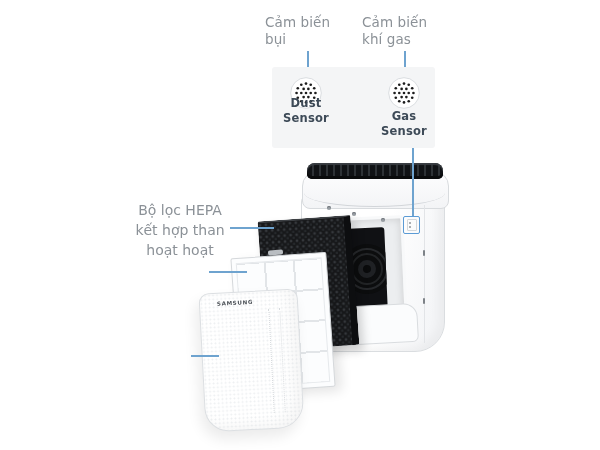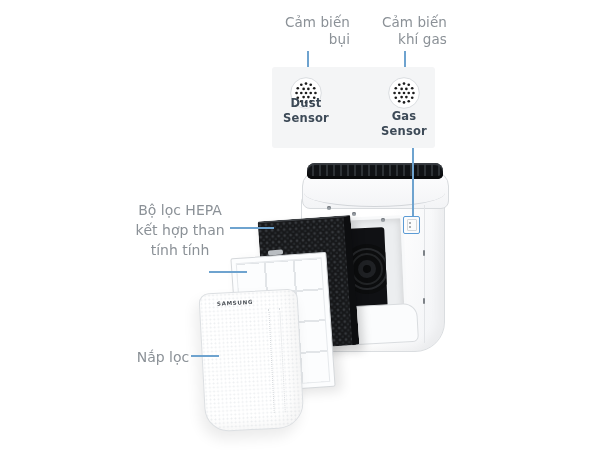--- a/index.html
+++ b/index.html
@@ -3,21 +3,21 @@
 <meta charset="utf-8">
 <style>
   html,body{margin:0;padding:0;}
   #stage{
     position:relative;width:600px;height:450px;background:#ffffff;overflow:hidden;
     font-family:"DejaVu Sans","Liberation Sans",sans-serif;
   }
   .abs{position:absolute;}
   
   .viet-label{
-    color:#8b9197;font-size:13.5px;line-height:17px;text-align:right;
+    color:#8b9197;font-size:13.5px;line-height:17px;text-align:left;
     white-space:pre-line;letter-spacing:.1px;
   }
   .vline{width:1.5px;background:#6ea3cf;}
   .sensor-panel{
     left:272px;top:67px;width:163px;height:81px;background:#f4f5f6;border-radius:3px;
   }
   .sensor-icon{width:34px;height:34px;}
   .sensor-name{
     color:#3d4a57;font-size:11.5px;font-weight:bold;line-height:15px;text-align:center;
     white-space:pre-line;letter-spacing:.2px;
@@ -212,21 +212,20 @@
   <div class="abs vline" style="left:412px;top:148px;height:68px"></div>
   <div class="abs loc-rect">
     <div class="abs mini-sensor">
       <div class="abs mini-dot" style="left:1.5px;top:2px"></div>
       <div class="abs mini-dot" style="left:1.5px;top:6px"></div>
     </div>
   </div>
 
   <div class="abs part-label" style="left:130px;top:200px;width:100px">Bộ lọc HEPA
 kết hợp than
-tính tính</div>
+hoạt hoạt</div>
   <div class="abs hline" style="left:230px;top:227px;width:44px"></div>
 
   <div class="abs hline" style="left:209px;top:271px;width:38px"></div>
 
-  <div class="abs part-label" style="left:133px;top:347px;width:60px">Nắp lọc</div>
   <div class="abs hline" style="left:191px;top:355px;width:28px"></div>
 
 </div>
 
 </body></html>

